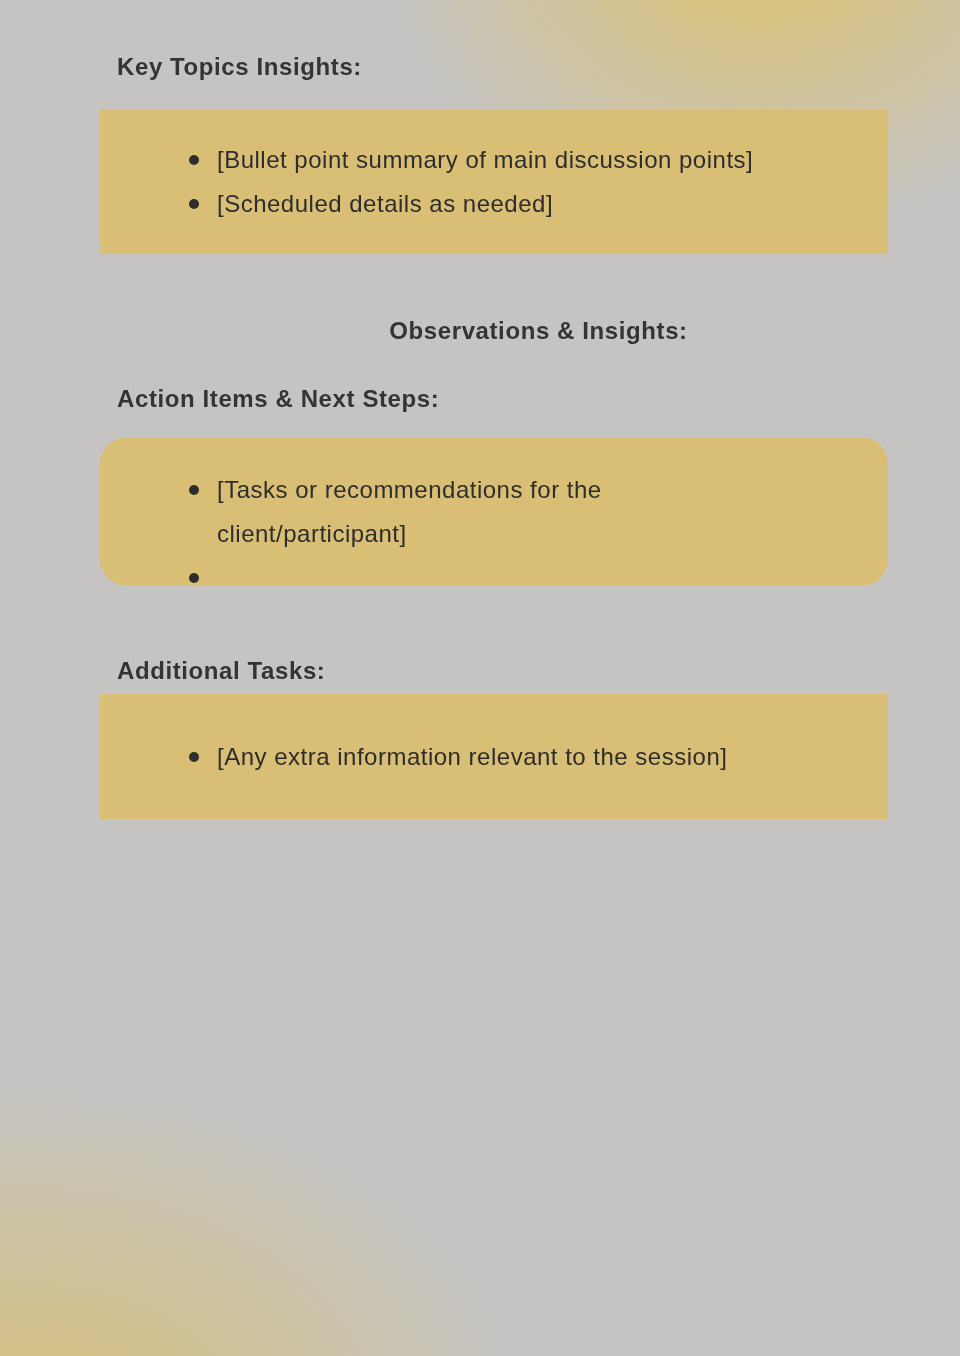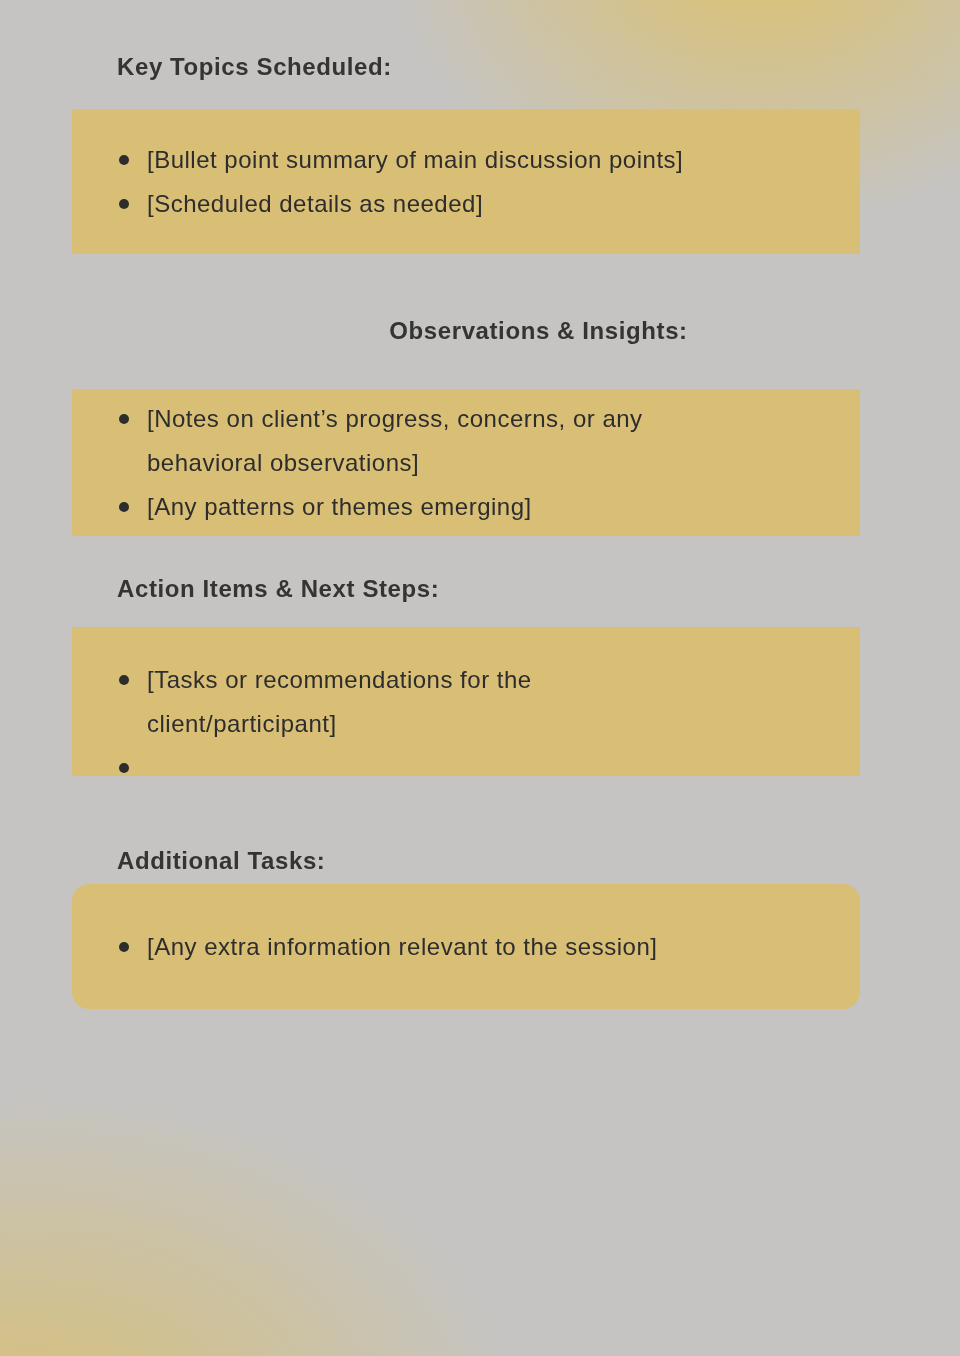--- a/index.html
+++ b/index.html
@@ -31,32 +31,33 @@
     line-height: 30px;
     font-weight: 700;
     letter-spacing: 0.6px;
     color: #343434;
   }
   .h1m { margin-top: 52px; }
   .h2m { margin-top: 62px; text-align: center; }
   .h3m { margin-top: 38px; }
   .h4m { margin-top: 70px; }
   .highlight {
-    margin-left: 72px;
+    margin-left: 100px;
     width: 788px;
     background: #d9be75;
     box-sizing: border-box;
     display: flex;
     flex-direction: column;
     justify-content: center;
+    padding-left: 42px;
   }
   .box-1 { margin-top: 27px; height: 145px; }
   .box-2 { margin-top: 43px; height: 147px; }
-  .box-3 { margin-top: 23px; height: 149px; }
-  .box-4 { margin-top: 8px;  height: 125px; border-radius: 17px; }
+  .box-3 { margin-top: 23px; height: 149px; border-radius: 27px; }
+  .box-4 { margin-top: 8px;  height: 125px; }
   ul.bullets { list-style: none; margin: 0; padding: 0; }
   li.bullet {
     position: relative;
     padding-left: 75px;
     font-size: 24px;
     line-height: 44px;
     letter-spacing: 0.5px;
   }
   .dot {
     position: absolute;
@@ -78,49 +79,37 @@
   }
   .footer-line strong { font-weight: 700; letter-spacing: 0.5px; }
 </style>
 </head>
 <body>
 
 <div class="page">
 
 
   <section>
-    <h2 class="heading h1m">Key Topics Scheduled:</h2>
+    <h2 class="heading h1m">Key Topics Insights:</h2>
     <div class="highlight box-1">
       <ul class="bullets">
         <li class="bullet">
           <span class="dot"></span>
           <span class="bullet-text">[Bullet point summary of main discussion points]</span>
         </li>
         <li class="bullet">
           <span class="dot"></span>
           <span class="bullet-text">[Scheduled details as needed]</span>
         </li>
       </ul>
     </div>
   </section>
 
   <section>
     <h2 class="heading h2m">Observations &amp; Insights:</h2>
-    <div class="highlight box-2">
-      <ul class="bullets">
-        <li class="bullet">
-          <span class="dot"></span>
-          <span class="bullet-text clamp-a">[Notes on client’s progress, concerns, or any behavioral observations]</span>
-        </li>
-        <li class="bullet">
-          <span class="dot"></span>
-          <span class="bullet-text">[Any patterns or themes emerging]</span>
-        </li>
-      </ul>
-    </div>
   </section>
 
   <section>
     <h2 class="heading h3m">Action Items &amp; Next Steps:</h2>
     <div class="highlight box-3">
       <ul class="bullets">
         <li class="bullet">
           <span class="dot"></span>
           <span class="bullet-text clamp-b">[Tasks or recommendations for the client/participant]</span>
         </li>

